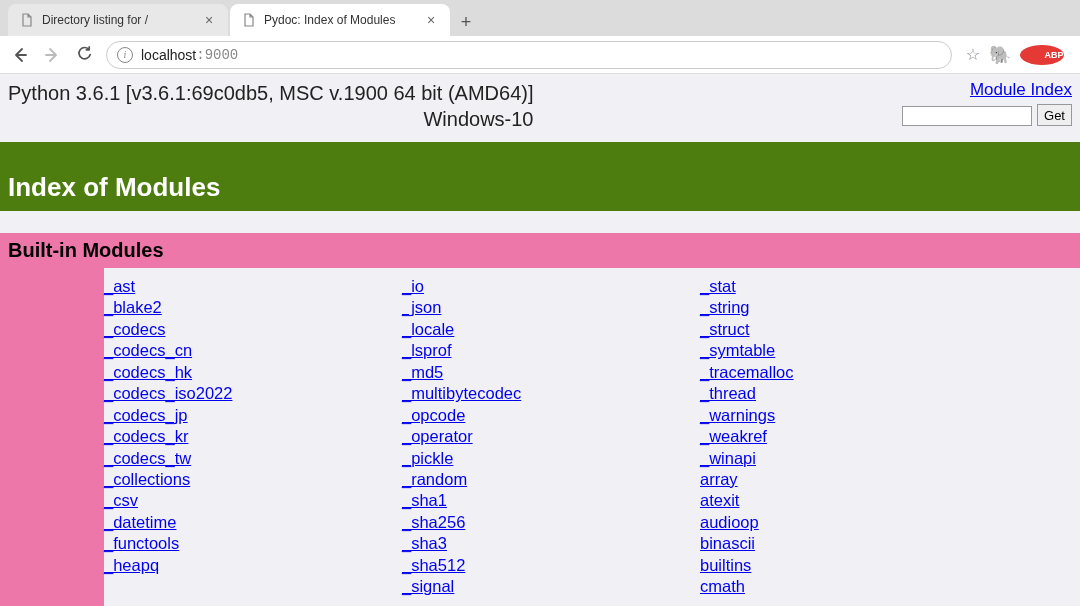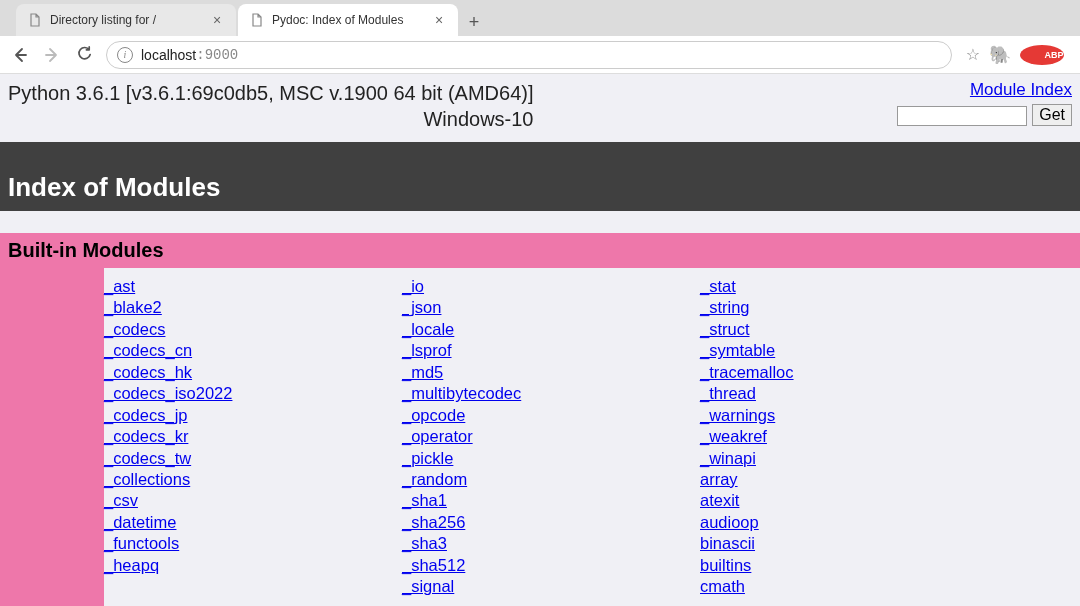--- a/index.html
+++ b/index.html
@@ -1,20 +1,20 @@
 <!DOCTYPE html>
 <html><head>
   <meta charset="utf-8">
   <style>
     * { margin: 0; padding: 0; box-sizing: border-box; }
     body { font-family: Arial, Helvetica, sans-serif; background: #f0f0f5; width: 1080px; height: 606px; overflow: hidden; }
     
     
     .browser-chrome { background: #e8e8e8; }
-    .tab-bar { display: flex; align-items: flex-end; height: 36px; background: #dcdcdc; padding-left: 16px; }
+    .tab-bar { display: flex; align-items: flex-end; height: 36px; background: #dcdcdc; padding-left: 8px; }
     .tab { display: flex; align-items: center; height: 32px; padding: 0 12px; background: #e8e8e8; border-top-left-radius: 8px; border-top-right-radius: 8px; margin-right: 2px; font-size: 12px; color: #333; min-width: 220px; position: relative; cursor: pointer; }
     .tab.active { background: #fff; }
     .tab .doc-icon { width: 14px; height: 14px; margin-right: 8px; }
     .tab .tab-title { flex: 1; white-space: nowrap; overflow: hidden; text-overflow: ellipsis; }
     .tab .tab-close { width: 14px; height: 14px; display: flex; align-items: center; justify-content: center; font-size: 14px; color: #666; cursor: pointer; }
     .new-tab-btn { width: 28px; height: 28px; display: flex; align-items: center; justify-content: center; font-size: 18px; color: #555; cursor: pointer; }
     
     .addr-bar { display: flex; align-items: center; height: 38px; background: #fff; padding: 0 10px; gap: 12px; border-bottom: 1px solid #ddd; }
     .nav-btn { width: 20px; height: 20px; display: flex; align-items: center; justify-content: center; cursor: pointer; color: #555; }
     .nav-btn.disabled { color: #bbb; cursor: default; }
@@ -29,23 +29,23 @@
     .abp { background: #e53935; color: #fff; border-radius: 50%; width: 44px; height: 20px; font-size: 9px; font-weight: bold; display: flex; align-items: center; justify-content: center; padding-left: 24px; }
     
     
     .page { padding: 0; background: #f0f0f5; }
     .top-info { display: flex; justify-content: space-between; align-items: flex-start; padding: 6px 8px 4px 8px; }
     .top-left { font-size: 20px; color: #222; line-height: 1.3; text-align: right; }
     .top-right { text-align: right; font-size: 17px; }
     .top-right a { color: #0000ee; text-decoration: underline; }
     .search-row { margin-top: 4px; }
     .search-row input { width: 130px; height: 20px; border: 1px solid #999; background: #fff; font-size: 12px; }
-    .search-row button { height: 22px; padding: 0 6px; font-size: 16px; border: 1px solid #999; background: #efefef; cursor: pointer; }
+    .search-row button { height: 22px; padding: 0 6px; font-size: 13px; border: 1px solid #999; background: #efefef; cursor: pointer; }
     
-    .index-header { background: #404040; color: #fff; font-size: 26px; font-weight: bold; padding: 30px 8px 8px 8px; margin-top: 6px; }
+    .index-header { background: #4d7c0f; color: #fff; font-size: 26px; font-weight: bold; padding: 30px 8px 8px 8px; margin-top: 6px; }
     
     .builtin-section { background: #ee77aa; margin-top: 22px; padding: 0; }
     .builtin-title { color: #000000; font-size: 20px; font-weight: bold; padding: 6px 8px; }
     .builtin-body { background: #f0f0f5; margin-left: 104px; padding: 8px 0 8px 0; }
     .module-columns { display: flex; }
     .module-col { flex: 0 0 298px; display: flex; flex-direction: column; }
     .module-col:last-child { flex: 0 0 auto; }
     .module-col a { color: #0000ee; text-decoration: underline; font-size: 16.5px; line-height: 1.3; white-space: nowrap; }
     
     svg.doc-svg { stroke: #888; fill: none; stroke-width: 1.2; }

